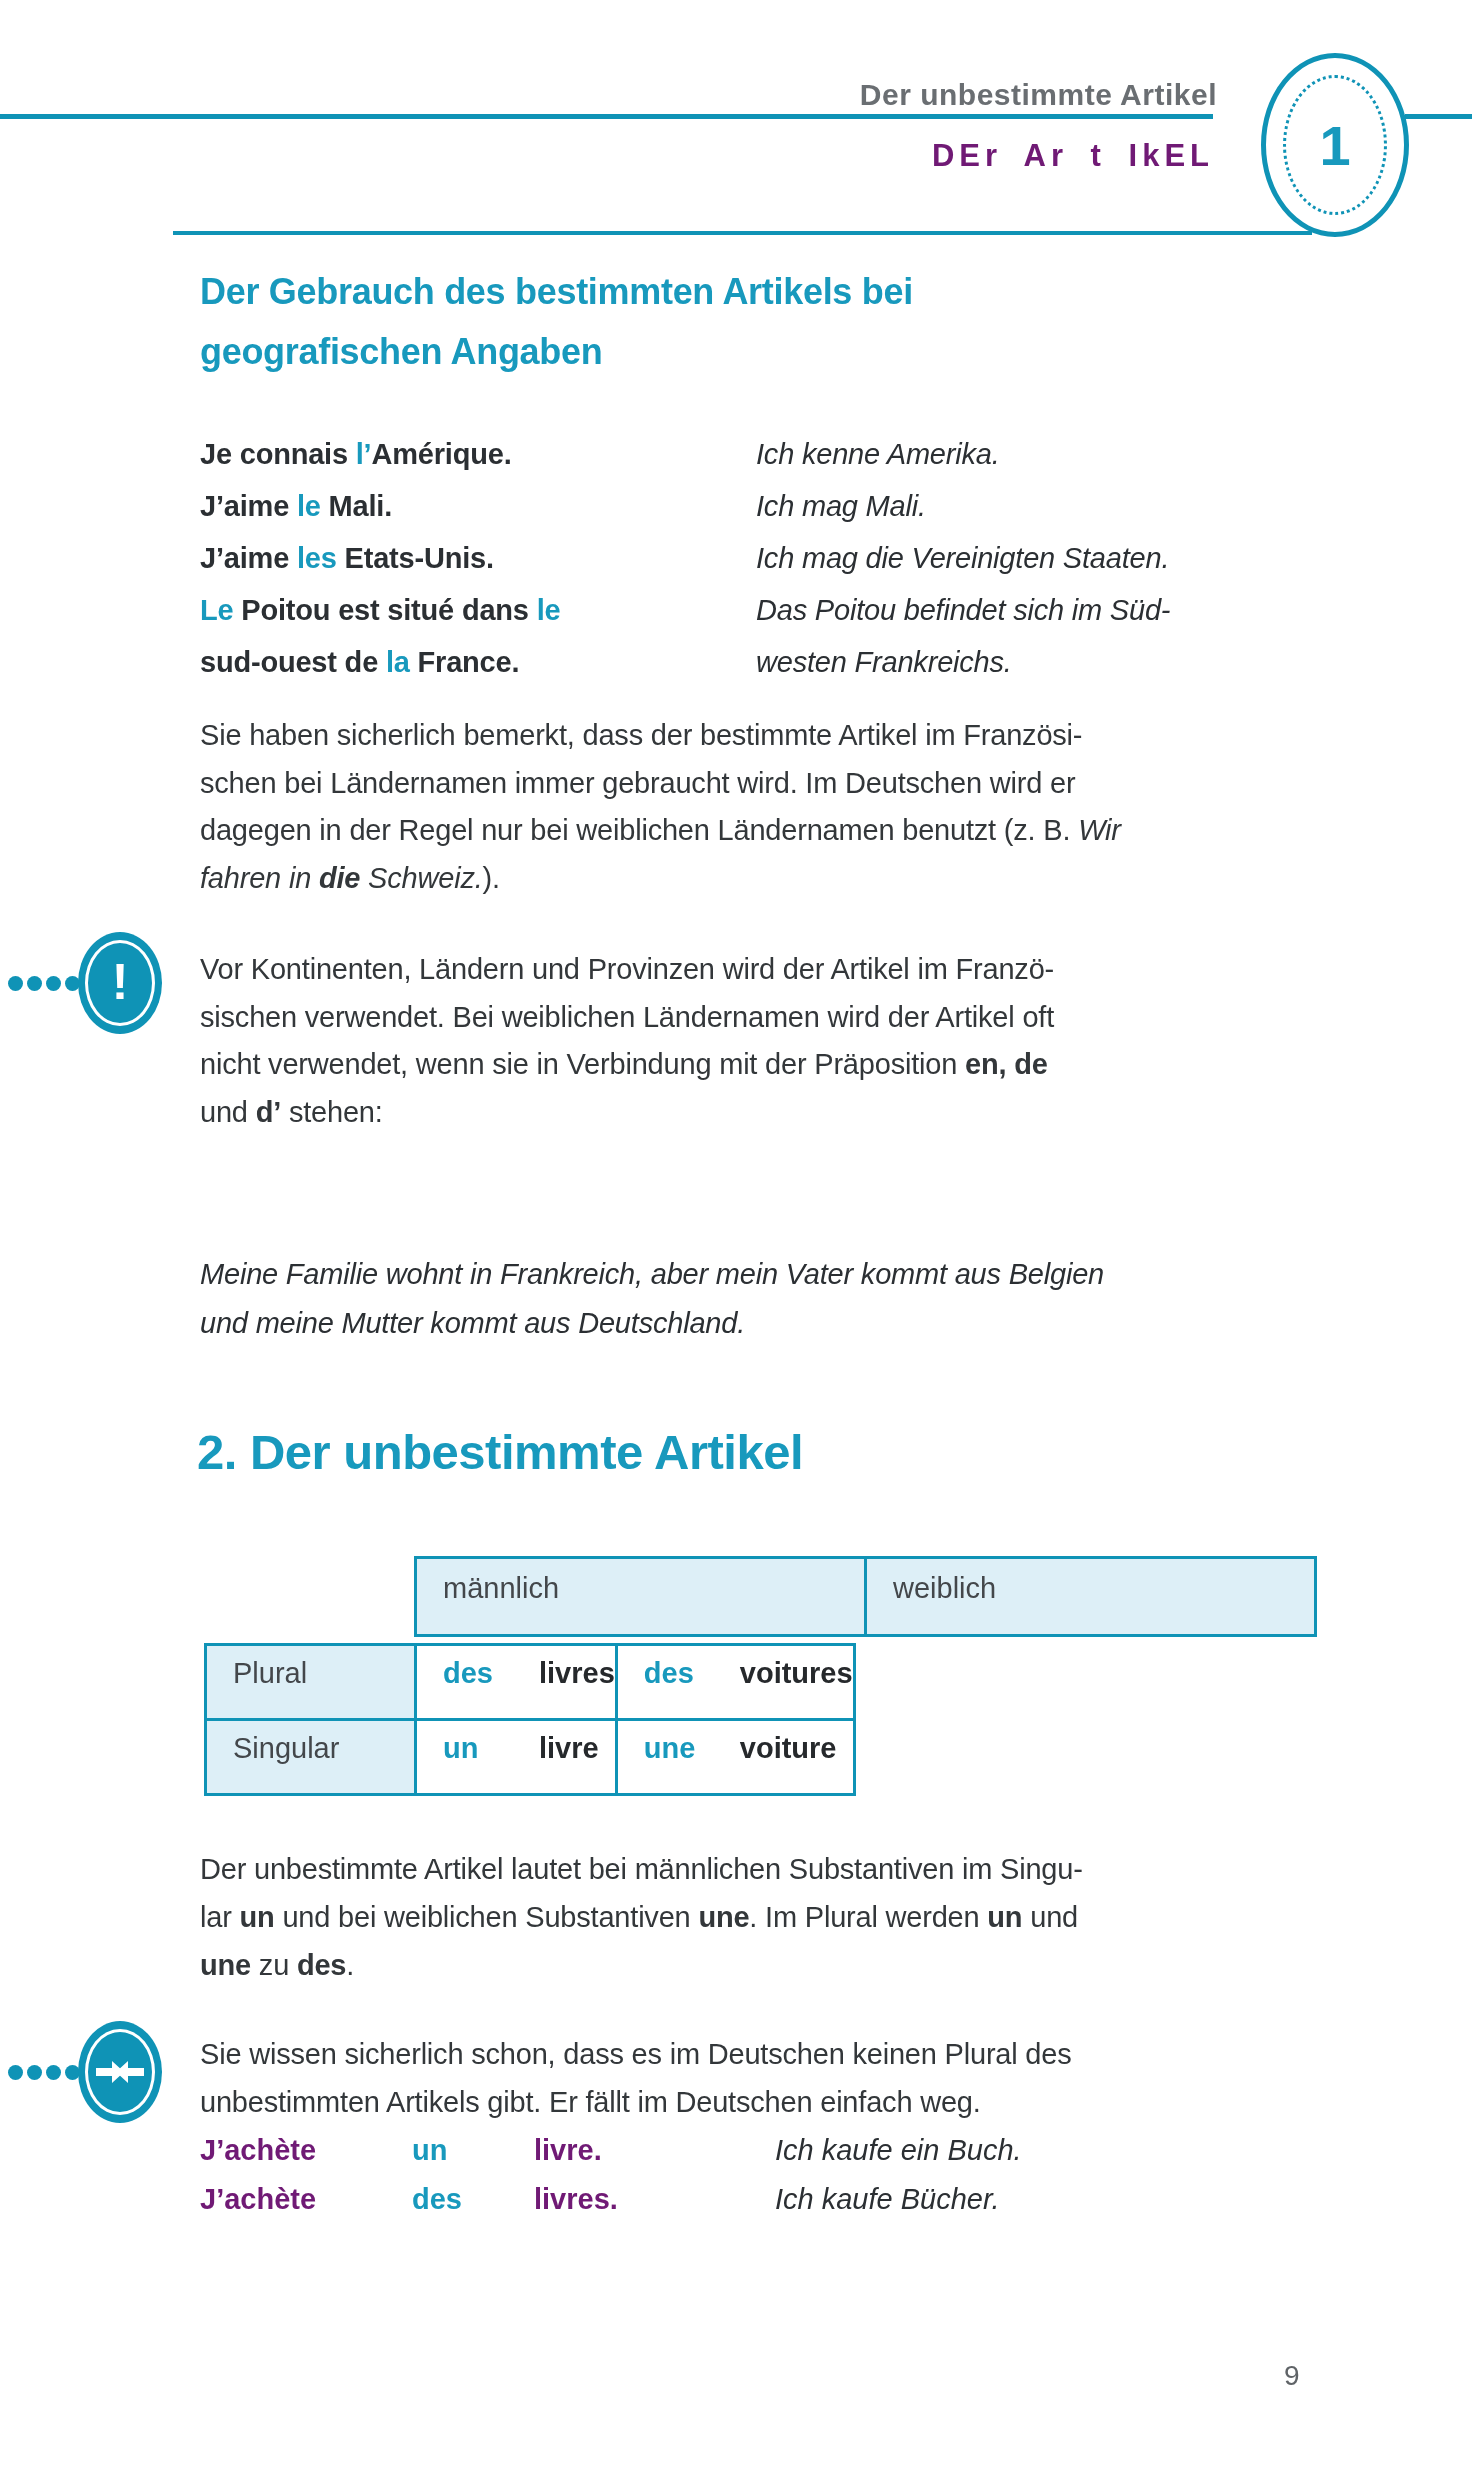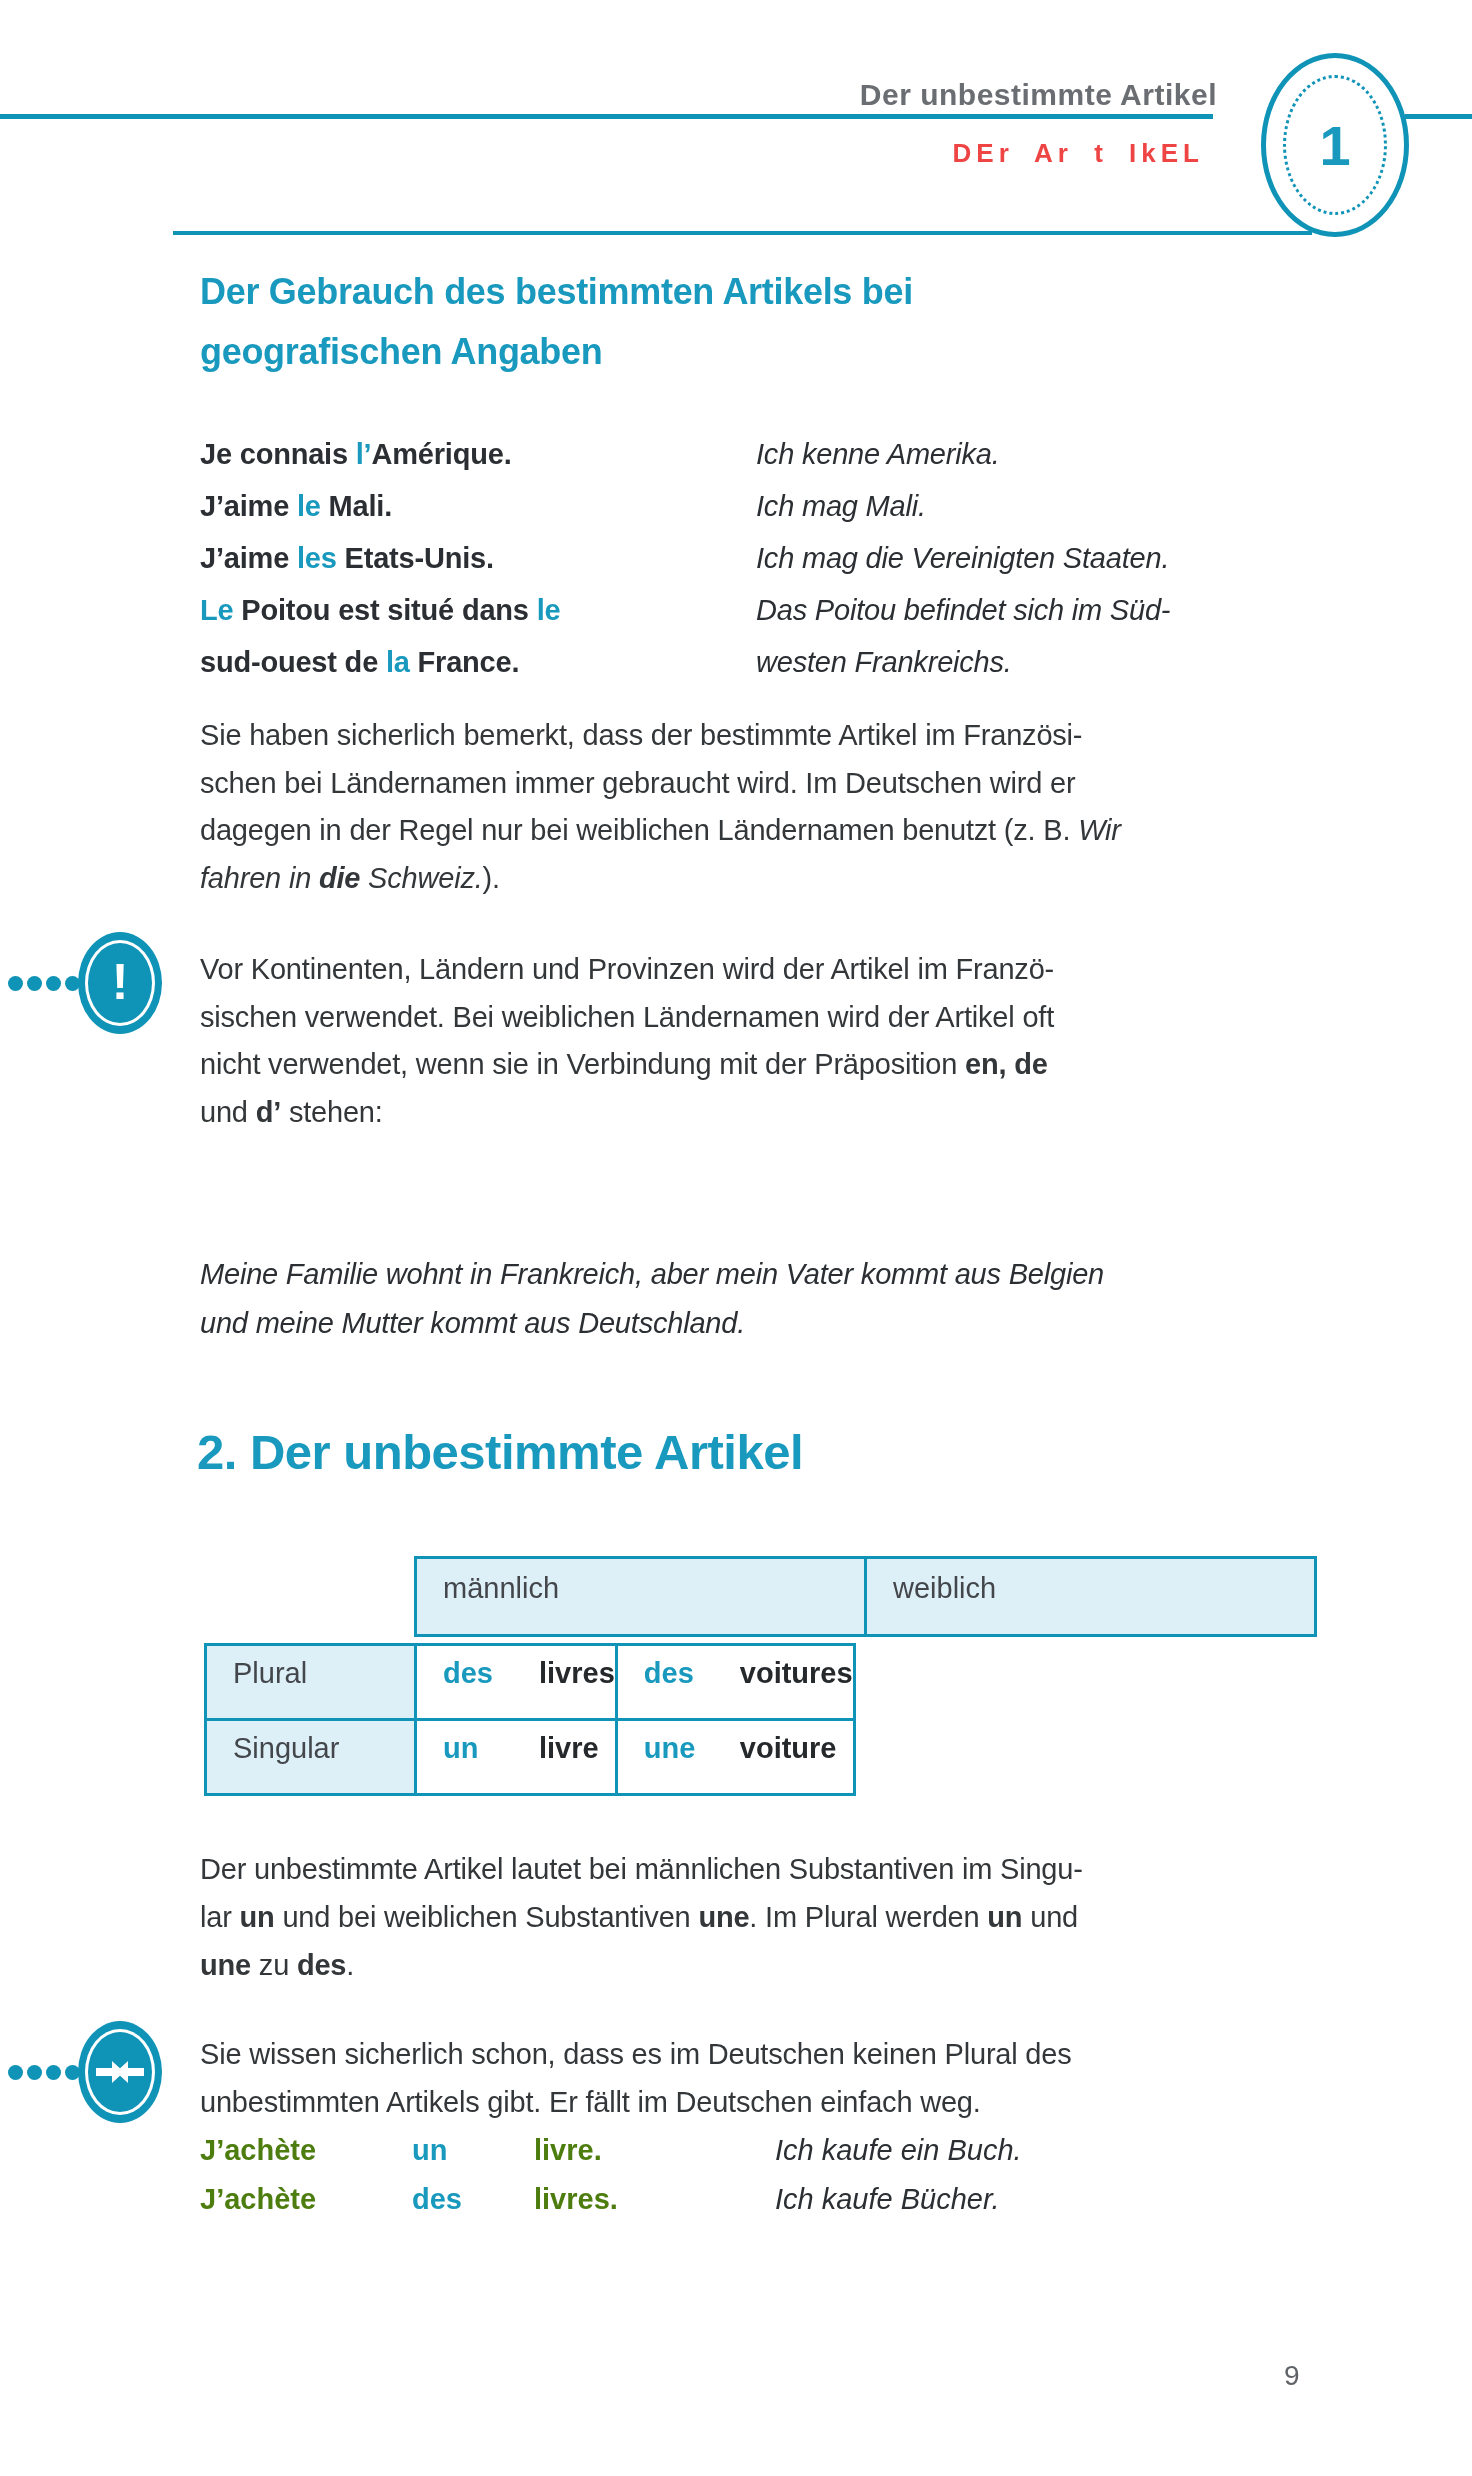--- a/index.html
+++ b/index.html
@@ -11,21 +11,21 @@
   .abs{position:absolute;}
   .line{white-space:nowrap;line-height:47.5px;font-size:29px;letter-spacing:-0.2px;}
   .hl{color:var(--accent);}
   .b{font-weight:700;}
   .i{font-style:italic;margin-top:40px;}
 
   
   .hdr-title{top:78px;right:255px;font-size:30px;font-weight:700;color:#6a6e72;letter-spacing:0.5px;}
   .rule-a1{top:114px;left:0;width:1213px;height:5px;background:var(--line);}
   .rule-a2{top:114px;left:1405px;width:67px;height:5px;background:var(--line);}
-  .hdr-sub{top:138px;right:268px;font-size:26px;font-weight:700;color:#ef4444;letter-spacing:5px;word-spacing:9px;}
+  .hdr-sub{top:138px;right:258px;font-size:31px;font-weight:700;color:#701a75;letter-spacing:5px;word-spacing:9px;}
   .badge{top:53px;left:1261px;width:148px;height:184px;border:5px solid var(--line);border-radius:50%;background:#fff;box-sizing:border-box;}
   .badge-dotted{position:absolute;left:17px;top:17px;right:17px;bottom:17px;border:3px dotted var(--line);border-radius:50%;}
   .badge-num{position:absolute;left:0;top:0;width:100%;height:100%;display:flex;align-items:center;justify-content:center;
     font-size:56px;font-weight:700;color:var(--accent);}
   .rule-b{top:231px;left:173px;width:1139px;height:4px;background:var(--line);}
 
   
   .h1{top:262px;left:200px;font-size:36px;font-weight:700;color:var(--accent);line-height:60px;letter-spacing:-0.3px;}
 
   
@@ -68,21 +68,21 @@
   .t-body td.lab{width:210px;background:var(--cellbg);color:#43474b;}
   .t-body td{height:75px;background:#fff;}
   .art{display:inline-block;width:96px;color:var(--accent);font-weight:700;}
   .noun{font-weight:700;color:#26292c;}
 
   
   .para4{top:2031px;left:200px;}
   .para4 .line{line-height:47.5px;}
   .ex3{top:2126px;left:200px;}
   .ex3-row{display:grid;grid-template-columns:212px 122px 241px auto;line-height:49px;font-size:29px;white-space:nowrap;}
-  .ex3 .subj,.ex3 .nn{font-weight:700;color:#4d7c0f;}
+  .ex3 .subj,.ex3 .nn{font-weight:700;color:#701a75;}
   .ex3 .aa{font-weight:700;color:var(--accent);}
   .ex3 .tr{font-style:italic;color:#2b2f33;}
 
   .pagenum{top:2360px;left:1284px;font-size:28px;color:#5f6367;}
 </style>
 </head>
 <body>
 
 <div class="page">
 

